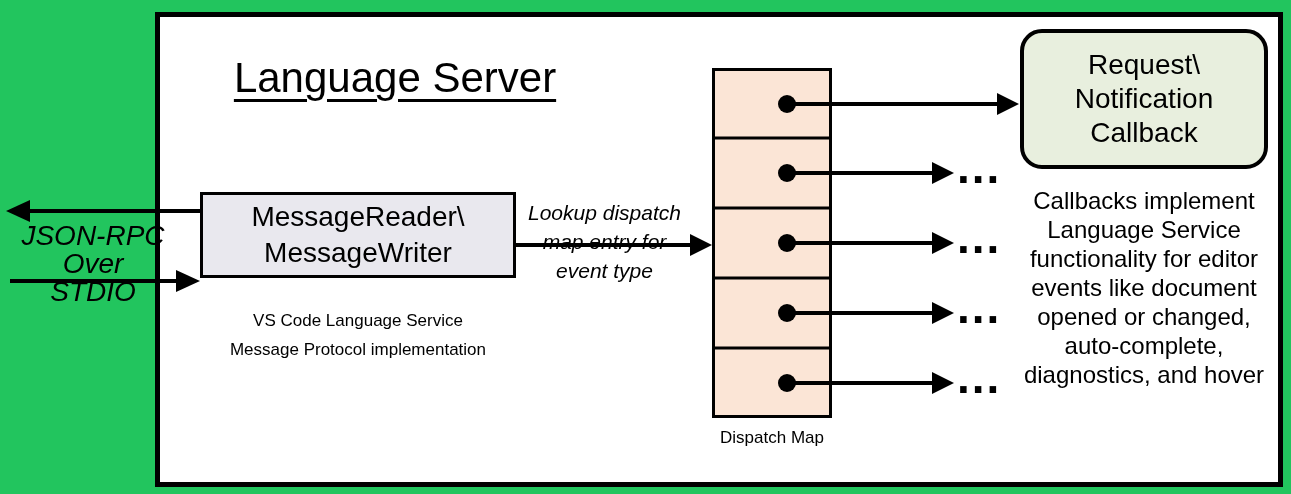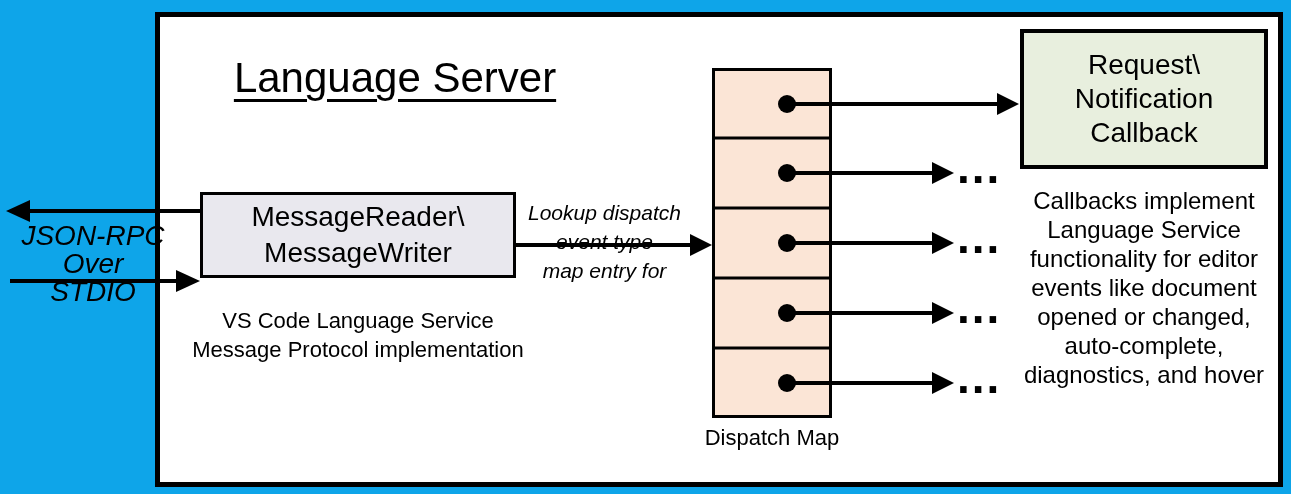--- a/index.html
+++ b/index.html
@@ -1,37 +1,37 @@
 <!DOCTYPE html>
 <html><head>
 <meta charset="utf-8">
 <style>
   html,body{margin:0;padding:0;background:#fff;}
   .canvas{
-    position:relative;width:1291px;height:494px;background:#0ea5e9;
+    position:relative;width:1291px;height:494px;background:#22c55e;
     font-family:"Liberation Sans", sans-serif;color:#000;overflow:hidden;
   }
   .outer-box{
     position:absolute;left:155px;top:12px;width:1128px;height:475px;
     border:5px solid #000;box-sizing:border-box;background:#fff;
   }
   .title{
     position:absolute;left:395px;top:54px;transform:translateX(-50%);
     font-size:42px;font-weight:400;text-decoration:underline;
     text-decoration-thickness:3px;text-underline-offset:7px;white-space:nowrap;
   }
   .node{
     position:absolute;box-sizing:border-box;border:3px solid #000;
     display:flex;flex-direction:column;align-items:center;justify-content:center;
     text-align:center;
   }
   .reader-node{left:200px;top:192px;width:316px;height:86px;font-size:28px;line-height:36px;}
   .callback-node{left:1020px;top:29px;width:248px;height:140px;border-width:4px;font-size:28px;line-height:34px;}
   .map-node{position:absolute;left:712px;top:68px;width:120px;height:350px;border:3px solid #000;box-sizing:border-box;}
-  .caption{position:absolute;text-align:center;font-size:22px;line-height:29px;}
+  .caption{position:absolute;text-align:center;font-size:17px;line-height:29px;}
   .reader-caption{left:178px;top:306px;width:360px;}
   .map-caption{left:652px;top:425px;width:240px;line-height:25px;}
   .note{position:absolute;left:1006px;top:186px;width:276px;text-align:center;font-size:24px;line-height:29px;}
   .flow-label{position:absolute;text-align:center;font-style:italic;font-size:21px;line-height:29px;}
   .io-label{left:18px;top:222px;width:150px;font-size:28px;line-height:28px;}
   .lookup-label{left:512px;top:154px;width:185px;margin-top:44px;}
   .dispatches-label{left:820px;top:42px;width:150px;}
   .ellipsis{position:absolute;left:957px;font-size:46px;font-weight:700;line-height:1;letter-spacing:2px;}
   .overlay{position:absolute;left:0;top:0;width:1291px;height:494px;pointer-events:none;}
   .overlay line{stroke:#000;stroke-width:4;}
@@ -56,31 +56,31 @@
     <div>Message Protocol implementation</div>
   </div>
 
   <div class="flow-label io-label">
     <div>JSON-RPC</div>
     <div>Over STDIO</div>
   </div>
 
   <div class="flow-label lookup-label">
     <div>Lookup dispatch</div>
+    <div>map entry for</div>
     <div>event type</div>
-    <div>map entry for</div>
   </div>
 
 
   <div class="map-node" style="background: rgb(251, 229, 214);"></div>
   <div class="caption map-caption">
     <div>Dispatch Map</div>
   </div>
 
-  <div class="node callback-node" style="background: rgb(232, 239, 222);">
+  <div class="node callback-node" style="background: rgb(232, 239, 222); border-radius: 22px;">
     <div>Request\</div>
     <div>Notification</div>
     <div>Callback</div>
   </div>
 
   <div class="note">
     <div>Callbacks implement</div>
     <div>Language Service</div>
     <div>functionality for editor</div>
     <div>events like document</div>

